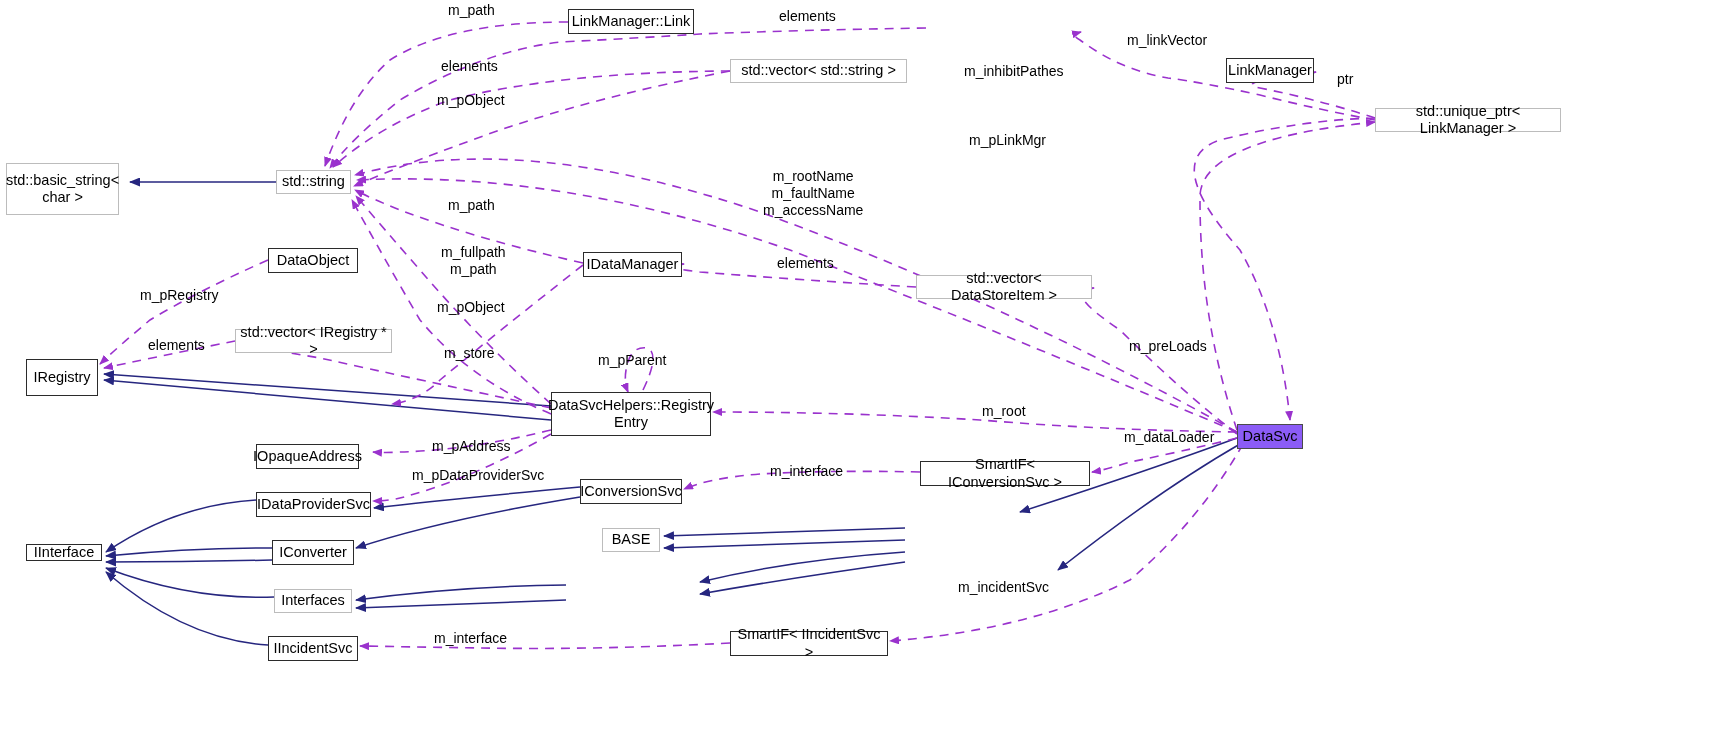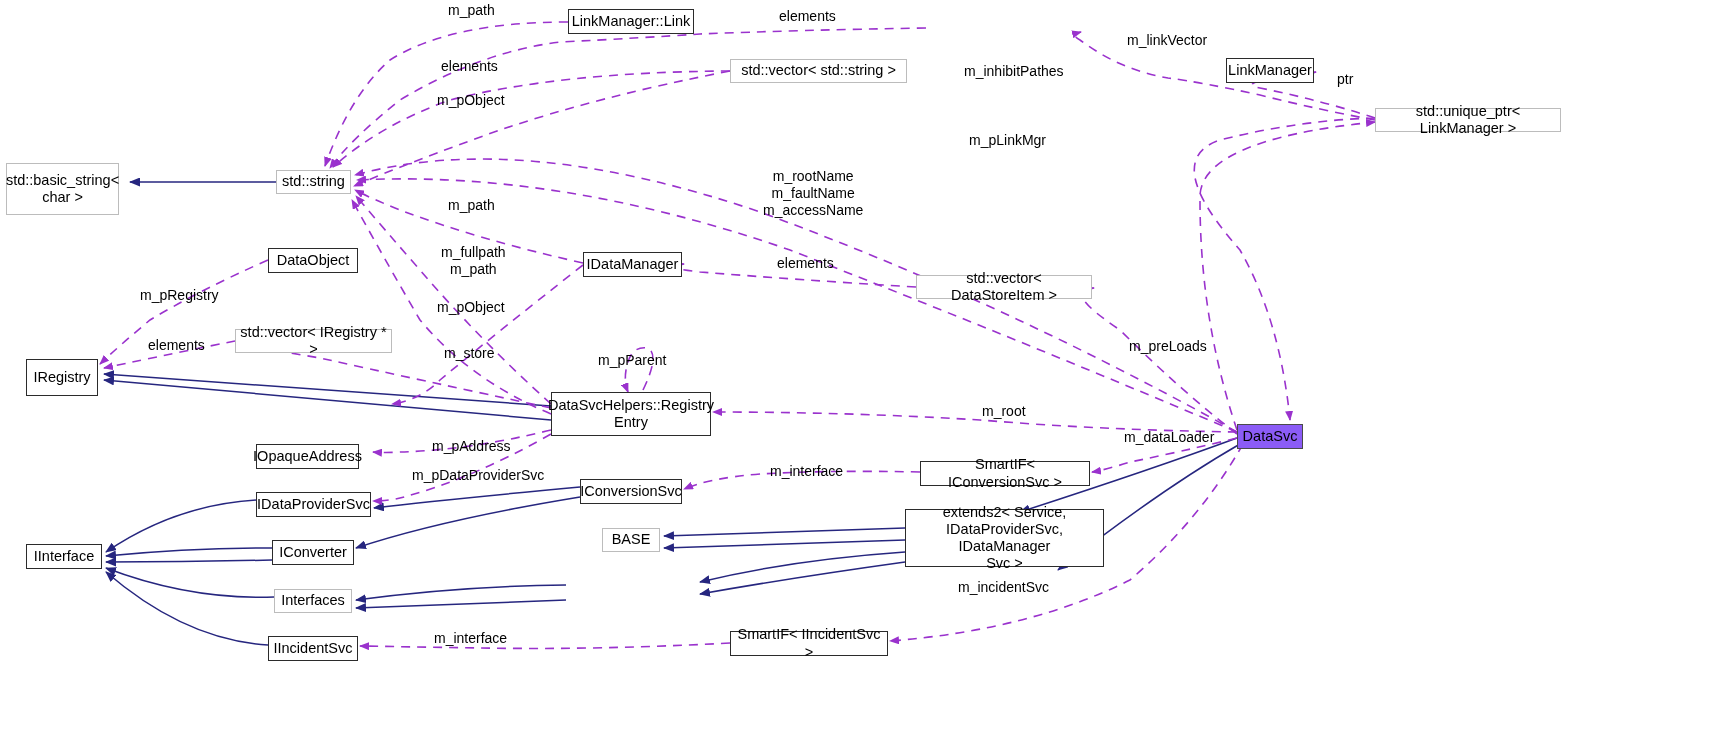--- a/index.html
+++ b/index.html
@@ -126,37 +126,34 @@
   </svg>
 
   <div class="node thin" style="left:6px;top:163px;width:113px;height:52px;">std::basic_string&lt;
 char &gt;</div>
   <div class="node thin" style="left:276px;top:170px;width:75px;height:24px;">std::string</div>
   <div class="node thick" style="left:268px;top:248px;width:90px;height:25px;">DataObject</div>
   <div class="node thin" style="left:235px;top:329px;width:157px;height:24px;">std::vector&lt; IRegistry * &gt;</div>
   <div class="node thick" style="left:26px;top:359px;width:72px;height:37px;">IRegistry</div>
   <div class="node thick" style="left:256px;top:444px;width:103px;height:25px;">IOpaqueAddress</div>
   <div class="node thick" style="left:256px;top:492px;width:115px;height:25px;">IDataProviderSvc</div>
-  <div class="node thick" style="left:26px;top:544px;width:76px;height:25px;">IInterface</div>
+  <div class="node thick" style="left:26px;top:544px;width:76px;height:17px;">IInterface</div>
   <div class="node thick" style="left:272px;top:540px;width:82px;height:25px;">IConverter</div>
   <div class="node thin" style="left:274px;top:589px;width:78px;height:24px;">Interfaces</div>
   <div class="node thick" style="left:268px;top:636px;width:90px;height:25px;">IIncidentSvc</div>
   <div class="node thick" style="left:568px;top:9px;width:126px;height:25px;">LinkManager::Link</div>
   <div class="node thin" style="left:730px;top:59px;width:177px;height:24px;">std::vector&lt; std::string &gt;</div>
   <div class="node thick" style="left:583px;top:252px;width:99px;height:25px;">IDataManager</div>
   <div class="node thick" style="left:551px;top:392px;width:160px;height:44px;">DataSvcHelpers::Registry
 Entry</div>
   <div class="node thick" style="left:580px;top:479px;width:102px;height:25px;">IConversionSvc</div>
   <div class="node thin" style="left:602px;top:528px;width:58px;height:24px;">BASE</div>
   <div class="node thick" style="left:730px;top:631px;width:158px;height:25px;">SmartIF&lt; IIncidentSvc &gt;</div>
   <div class="node thin" style="left:916px;top:275px;width:176px;height:24px;">std::vector&lt; DataStoreItem &gt;</div>
   <div class="node thick" style="left:920px;top:461px;width:170px;height:25px;">SmartIF&lt; IConversionSvc &gt;</div>
-  <div class="node thick" style="left:905px;top:509px;width:199px;height:58px;">extends2&lt; Service,
-IDataProviderSvc, IDataManager
-Svc &gt;</div>
   <div class="node thick" style="left:1226px;top:58px;width:88px;height:25px;">LinkManager</div>
   <div class="node thin" style="left:1375px;top:108px;width:186px;height:24px;">std::unique_ptr&lt; LinkManager &gt;</div>
   <div class="node current" style="left:1237px;top:424px;width:66px;height:25px;">DataSvc</div>
 
   <div class="edge-label" style="left:448px;top:2px;">m_path</div>
   <div class="edge-label" style="left:441px;top:58px;">elements</div>
   <div class="edge-label" style="left:437px;top:92px;">m_pObject</div>
   <div class="edge-label" style="left:448px;top:197px;">m_path</div>
   <div class="edge-label" style="left:441px;top:244px;">m_fullpath
 m_path</div>

